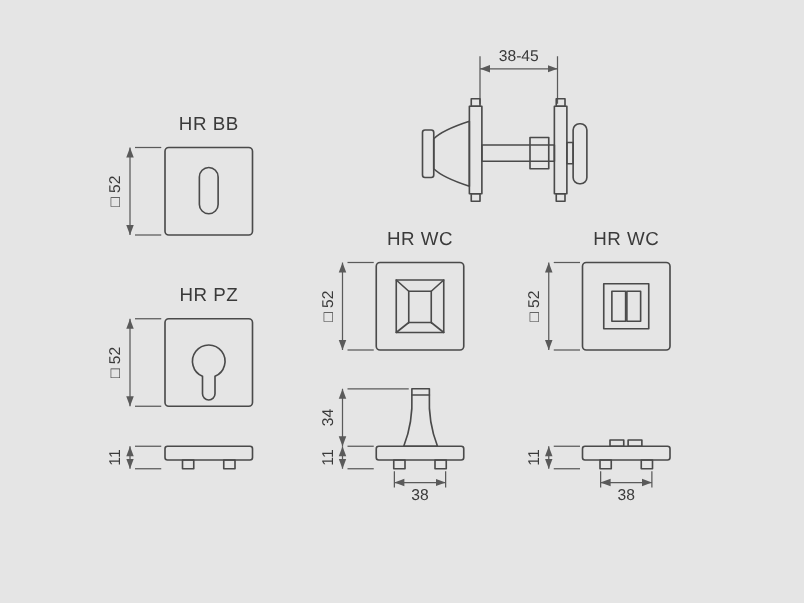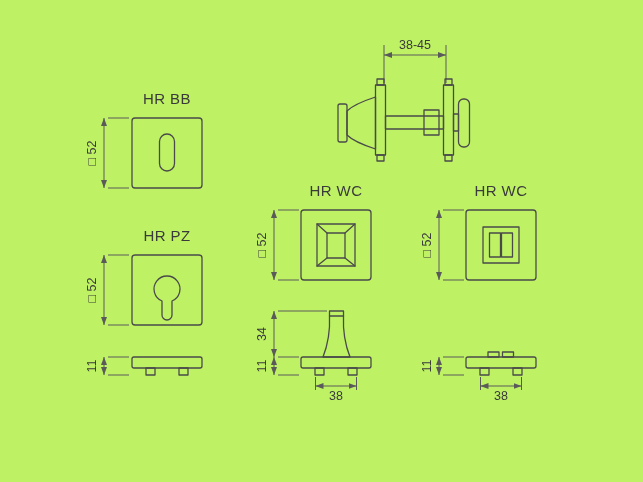--- a/index.html
+++ b/index.html
@@ -1,16 +1,16 @@
 <!DOCTYPE html>
 <html><head>
 <meta charset="utf-8">
 <style>
   html,body{margin:0;padding:0;background:#ffffff;}
-  .canvas{position:relative;width:643px;height:482px;background:#bef264;overflow:hidden;}
+  .canvas{position:relative;width:643px;height:482px;background:#e5e5e5;overflow:hidden;}
   svg{display:block;}
   .draw{fill:none;stroke:#4a4a4a;stroke-width:1.3;stroke-linejoin:round;stroke-linecap:round;}
   .dim{stroke:#5a5a5a;stroke-width:1;fill:none;}
   .dimline{stroke:#5a5a5a;stroke-width:1;fill:none;marker-start:url(#as);marker-end:url(#ae);}
   .label{font:15px "Liberation Sans","DejaVu Sans",sans-serif;fill:#3a3a3a;letter-spacing:.4px;}
   .dimtext{font:12.5px "Liberation Sans","DejaVu Sans",sans-serif;fill:#3a3a3a;}
   text{text-anchor:middle;}
 </style>
 </head>
 <body>

